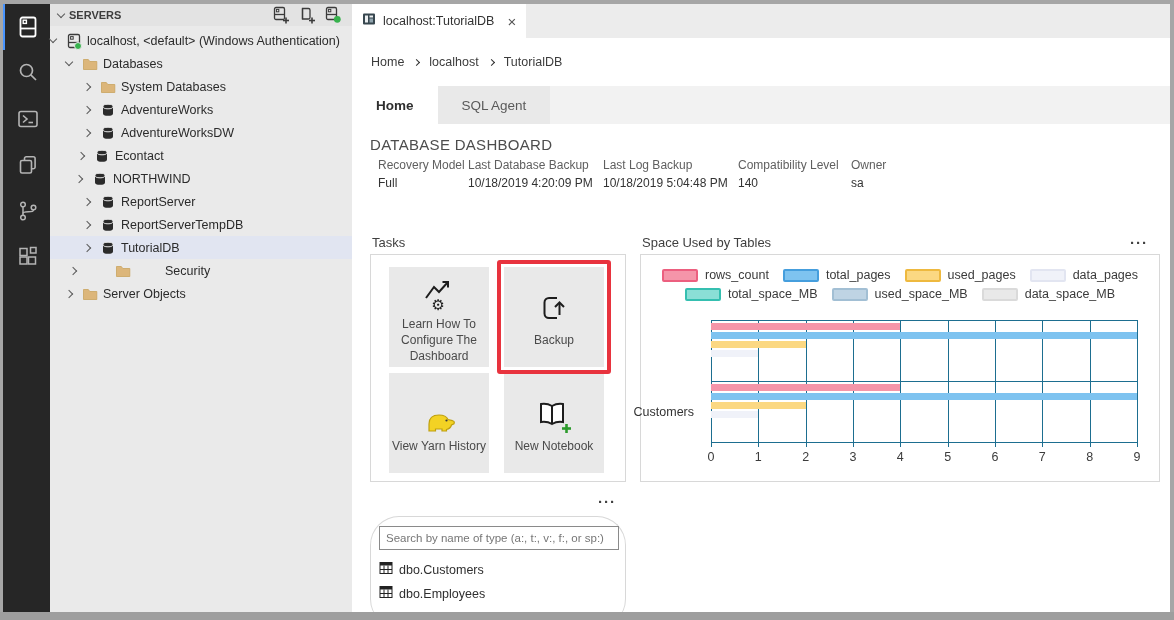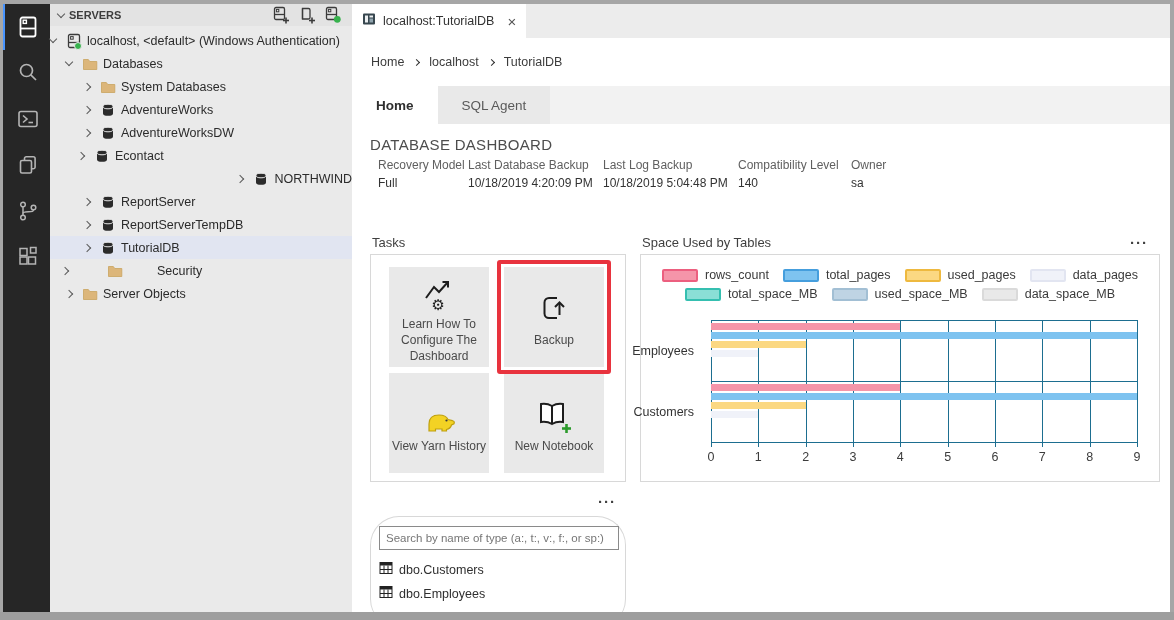--- a/index.html
+++ b/index.html
@@ -243,21 +243,21 @@
         <div class="trow" style="padding-left: 28px;">
           <span class="chev right"></span>
           <span class="ticon" style="margin-left: 10px;">
             <svg width="16" height="16" viewBox="0 0 16 16">
               <path d="M3 4.5 v7 a5 2.3 0 0 0 10 0 v-7" fill="#2b2b2b"></path>
               <ellipse cx="8" cy="4.5" rx="5" ry="2.3" fill="#2b2b2b" stroke="#eaeaea" stroke-width="1"></ellipse>
             </svg>
           </span>
           <span>Econtact</span>
         </div>
-        <div class="trow" style="padding-left: 26px; justify-content: flex-end;">
+        <div class="trow" style="padding-left: 26px;">
           <span class="chev right"></span>
           <span class="ticon" style="margin-left: 10px;">
             <svg width="16" height="16" viewBox="0 0 16 16">
               <path d="M3 4.5 v7 a5 2.3 0 0 0 10 0 v-7" fill="#2b2b2b"></path>
               <ellipse cx="8" cy="4.5" rx="5" ry="2.3" fill="#2b2b2b" stroke="#eaeaea" stroke-width="1"></ellipse>
             </svg>
           </span>
           <span>NORTHWIND</span>
         </div>
         <div class="trow" style="padding-left: 34px;">
@@ -283,21 +283,21 @@
         <div class="trow selected" style="padding-left: 34px;">
           <span class="chev right"></span>
           <span class="ticon" style="margin-left: 10px;">
             <svg width="16" height="16" viewBox="0 0 16 16">
               <path d="M3 4.5 v7 a5 2.3 0 0 0 10 0 v-7" fill="#2b2b2b"></path>
               <ellipse cx="8" cy="4.5" rx="5" ry="2.3" fill="#2b2b2b" stroke="#eaeaea" stroke-width="1"></ellipse>
             </svg>
           </span>
           <span>TutorialDB</span>
         </div>
-        <div class="trow" style="padding-left: 12px; gap: 29px;">
+        <div class="trow" style="padding-left: 20px; gap: 29px;">
           <span class="chev right"></span>
           <span class="ticon" style="margin-left: 10px;">
             <svg width="16" height="16" viewBox="0 0 16 16">
               <path d="M1.5 3.5 h4.8 l1.5 2 h7 v8 h-13.3 z" fill="#dcb67a" stroke="#c9a35e" stroke-width="0.8"></path>
             </svg>
           </span>
           <span>Security</span>
         </div>
         <div class="trow" style="padding-left: 16px;">
           <span class="chev right"></span>
@@ -479,21 +479,20 @@
               <span class="xtick" style="left: 11.1111%;">1</span>
               <span class="xtick" style="left: 22.2222%;">2</span>
               <span class="xtick" style="left: 33.3333%;">3</span>
               <span class="xtick" style="left: 44.4444%;">4</span>
               <span class="xtick" style="left: 55.5556%;">5</span>
               <span class="xtick" style="left: 66.6667%;">6</span>
               <span class="xtick" style="left: 77.7778%;">7</span>
               <span class="xtick" style="left: 88.8889%;">8</span>
               <span class="xtick" style="left: 100%;">9</span>
             </div>
-        <div class="ylabel" style="top: 0px;">Employees</div>
             <div class="ylabel" style="top: 61px;">Customers</div>
           </div>
       </div>
 
       <div class="widget-header" id="search-header">
         <span class="wmenu">···</span>
       </div>
       <div class="widget-box" id="search-box">
         <input id="search-input" placeholder="Search by name of type (a:, t:, v:, f:, or sp:)" style="">
         <div id="search-results">

